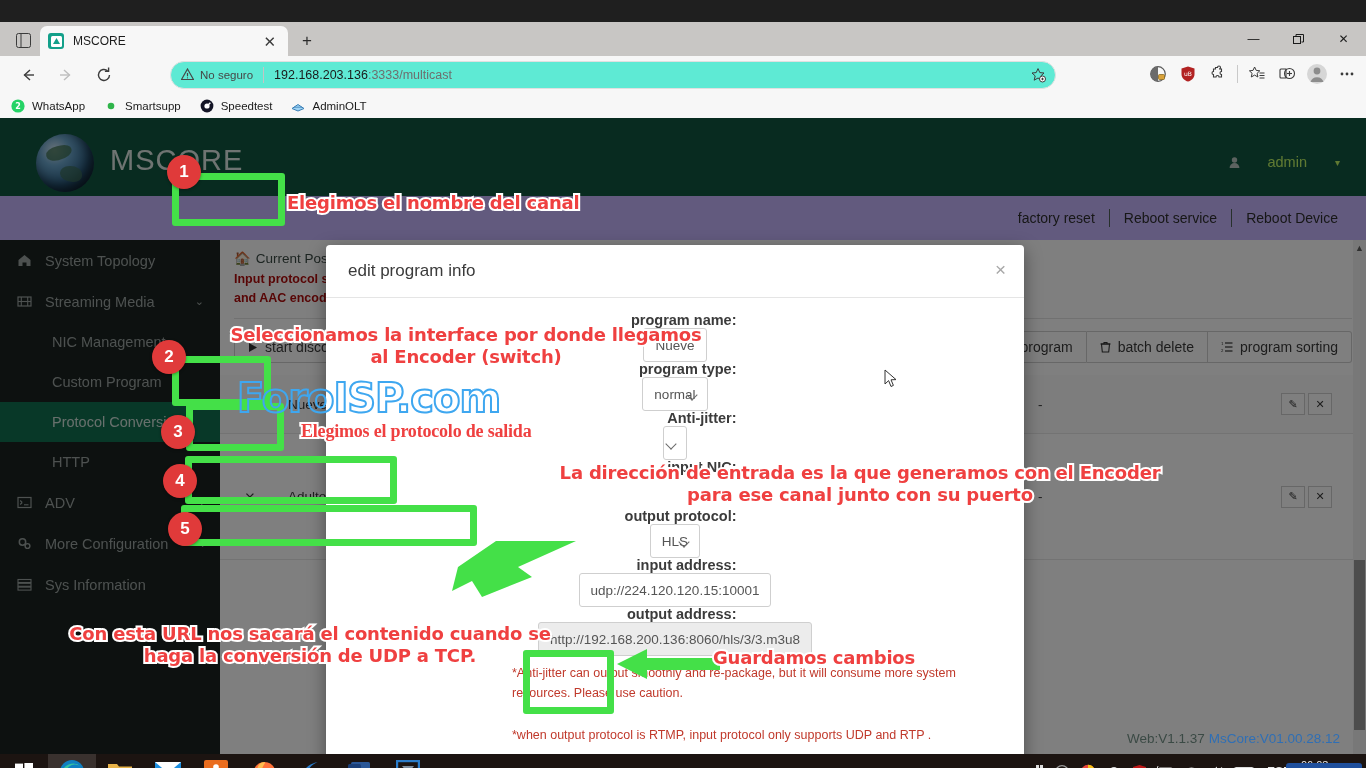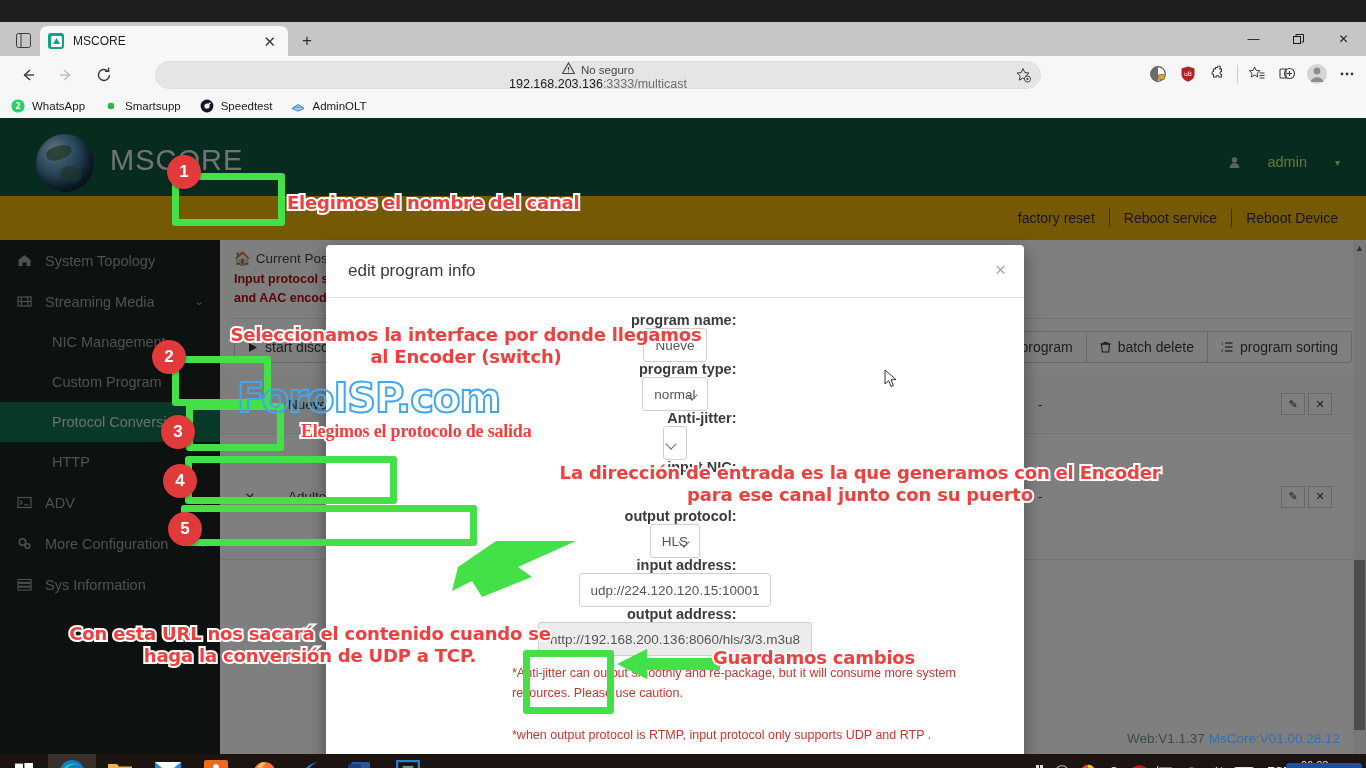--- a/index.html
+++ b/index.html
@@ -47,23 +47,23 @@
              font-size: 12px; color: #1b1b1b; }
 
   .toolbar {
     position: absolute; left: 0; top: 34px; width: 1366px; height: 38px;
     background: #f7f7f7; display: flex; align-items: center;
   }
   .nav-btn { width: 32px; height: 32px; margin-left: 6px; display:flex;
              align-items:center; justify-content:center; border-radius:4px; }
   .nav-btn.first { margin-left: 12px; }
   .omnibox {
-    position: absolute; left: 155px; top: 5px; width: 886px; height: 28px;
-    background: #e5e5e5; border-radius: 14px; display: flex; align-items: center;
-    padding: 0 10px; border: 1px solid #e0e0e0; flex-direction: column;
+    position: absolute; left: 170px; top: 5px; width: 886px; height: 28px;
+    background: #5eead4; border-radius: 14px; display: flex; align-items: center;
+    padding: 0 10px; border: 1px solid #e0e0e0;
   }
   .omni-warn { font-size: 11.5px; color: #474747; display:flex; align-items:center; }
   .omni-warn svg { margin-right: 6px; }
   .omni-sep { width: 1px; height: 16px; background: #c4c4c4; margin: 0 10px; }
   .omni-url { font-size: 12.5px; color: #1b1b1b; white-space: nowrap; }
   .omni-url .dim { color: #6e6e6e; }
   .omni-star { position: absolute; right: 8px; top: 5px; }
   .tb-icons { position: absolute; right: 4px; top: 3px; display: flex; align-items: center; }
   .tb-icon { width: 30px; height: 30px; display:flex; align-items:center; justify-content:center; }
   .tb-div { width: 1px; height: 18px; background: #c9c9c9; margin: 0 4px; }
@@ -111,21 +111,21 @@
   }
   .user-box {
     position: absolute; right: 26px; top: 36px; font-size: 14.5px; color: #bef264;
     display: flex; align-items: center; gap: 20px;
   }
   .user-box .caret { margin-left: 8px; font-size: 10px; }
   .user-ico { margin-right: 6px; display: flex; }
 
   .topbar {
     position: absolute; left: 0; top: 78px; width: 1366px; height: 44px;
-    background: #eab308; display: flex; align-items: center; justify-content: flex-end;
+    background: #c4b5fd; display: flex; align-items: center; justify-content: flex-end;
     padding-right: 14px;
   }
   .topbar-link { font-size: 14px; color: #2f2f2f; padding: 0 14px; white-space: nowrap; }
   .topbar-sep { width: 1px; height: 18px; background: #4f6159; }
 
   .sidebar {
     position: absolute; left: 0; top: 122px; width: 220px; height: 514px;
     background: #1b2220;
   }
   .nav-item {

